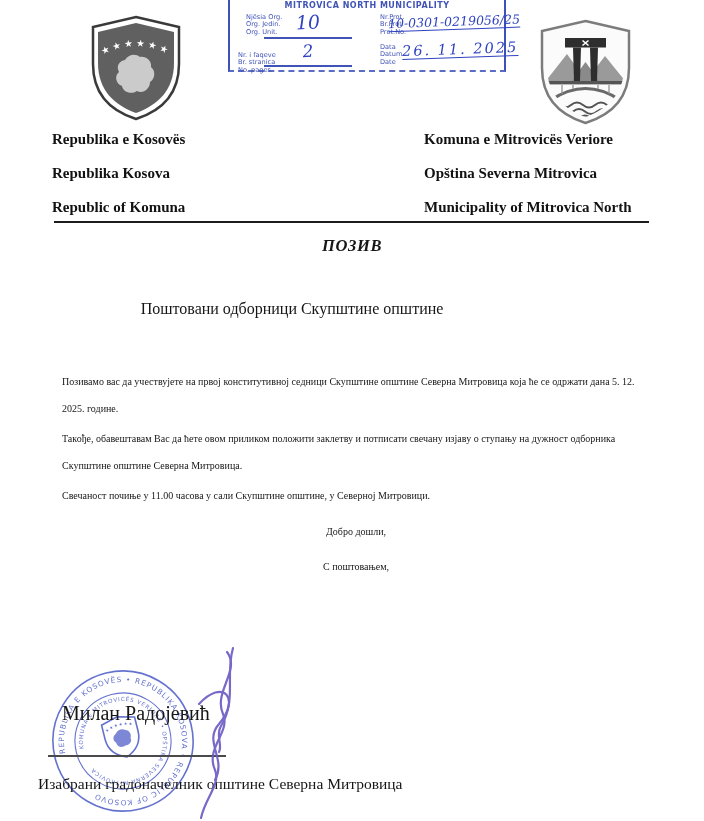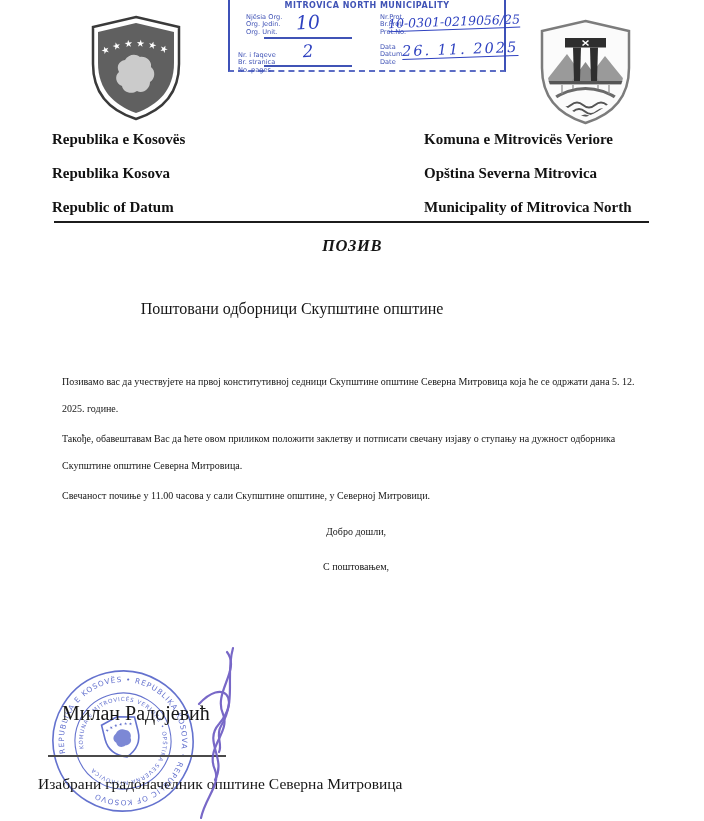--- a/index.html
+++ b/index.html
@@ -117,21 +117,21 @@
     <path d="M25 67 V76 M36 67 V71 M61 67 V71 M72 67 V76" stroke="#8d8d8d" stroke-width="1.2"></path>
     <path d="M10 87 q6 -5 12 0 t12 0 t12 0 t12 0 t12 0 t12 0" stroke="#555555" stroke-width="2" fill="none"></path>
     <path d="M12 93.5 q6 -5 12 0 t12 0 t12 0 t12 0 t12 0" stroke="#555555" stroke-width="2" fill="none"></path>
     <path d="M18 100 q6 -5 12 0 t12 0 t12 0 t12 0" stroke="#555555" stroke-width="2" fill="none"></path>
   </g>
 </svg>
 
 <div class="org-col org-left">
   <div>Republika e Kosovës</div>
   <div>Republika Kosova</div>
-  <div>Republic of Datum</div>
+  <div>Republic of Komuna</div>
 </div>
 <div class="org-col org-right">
   <div>Komuna e Mitrovicës Veriore</div>
   <div>Opština Severna Mitrovica</div>
   <div>Municipality of Mitrovica North</div>
 </div>
 <div class="rule"></div>
 
 <div class="doc-title">ПОЗИВ</div>
 <div class="salutation">Поштовани одборници Скупштине општине</div>

